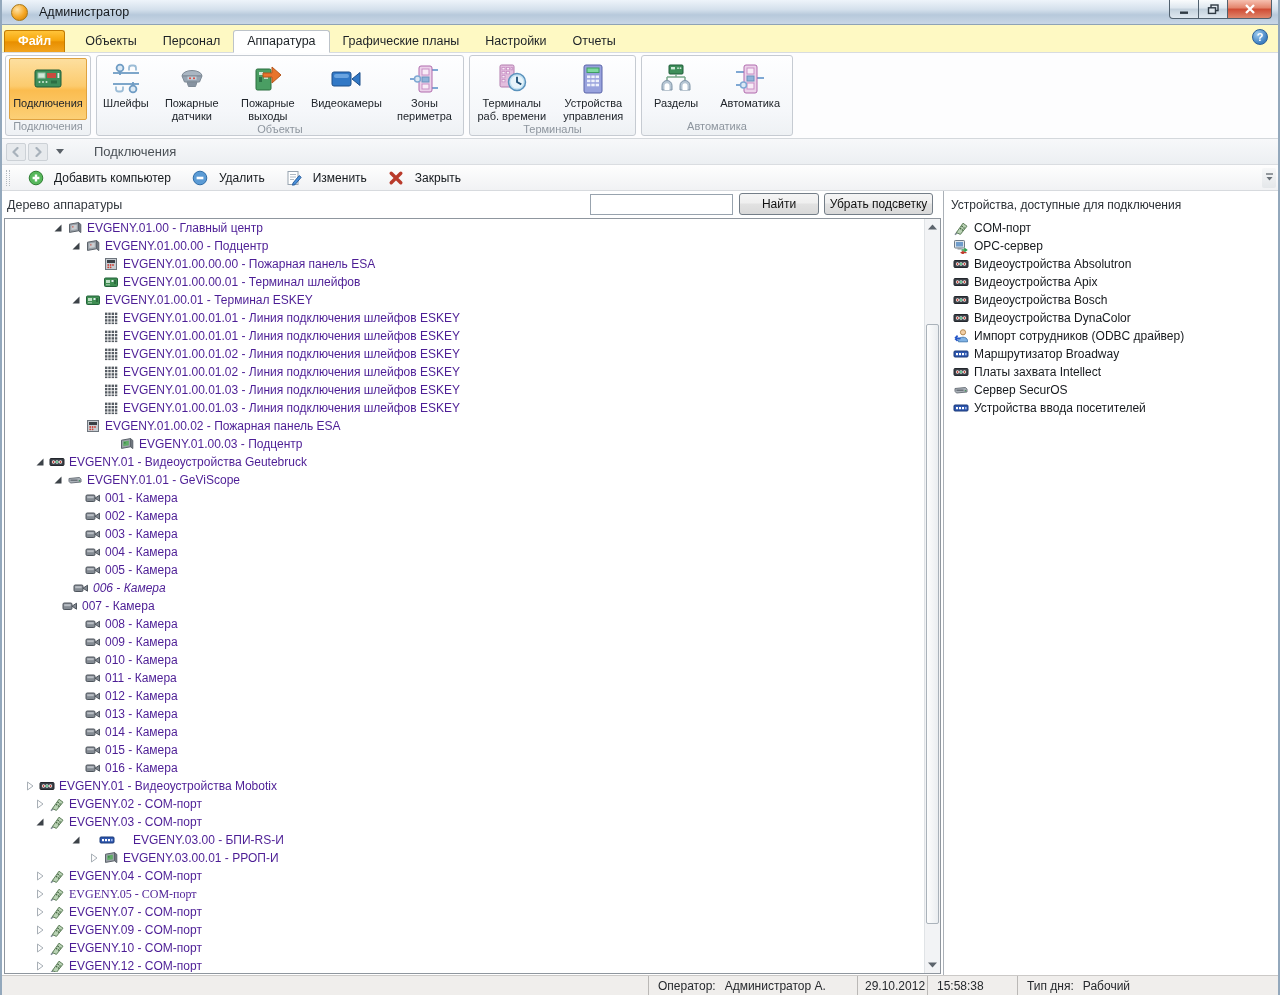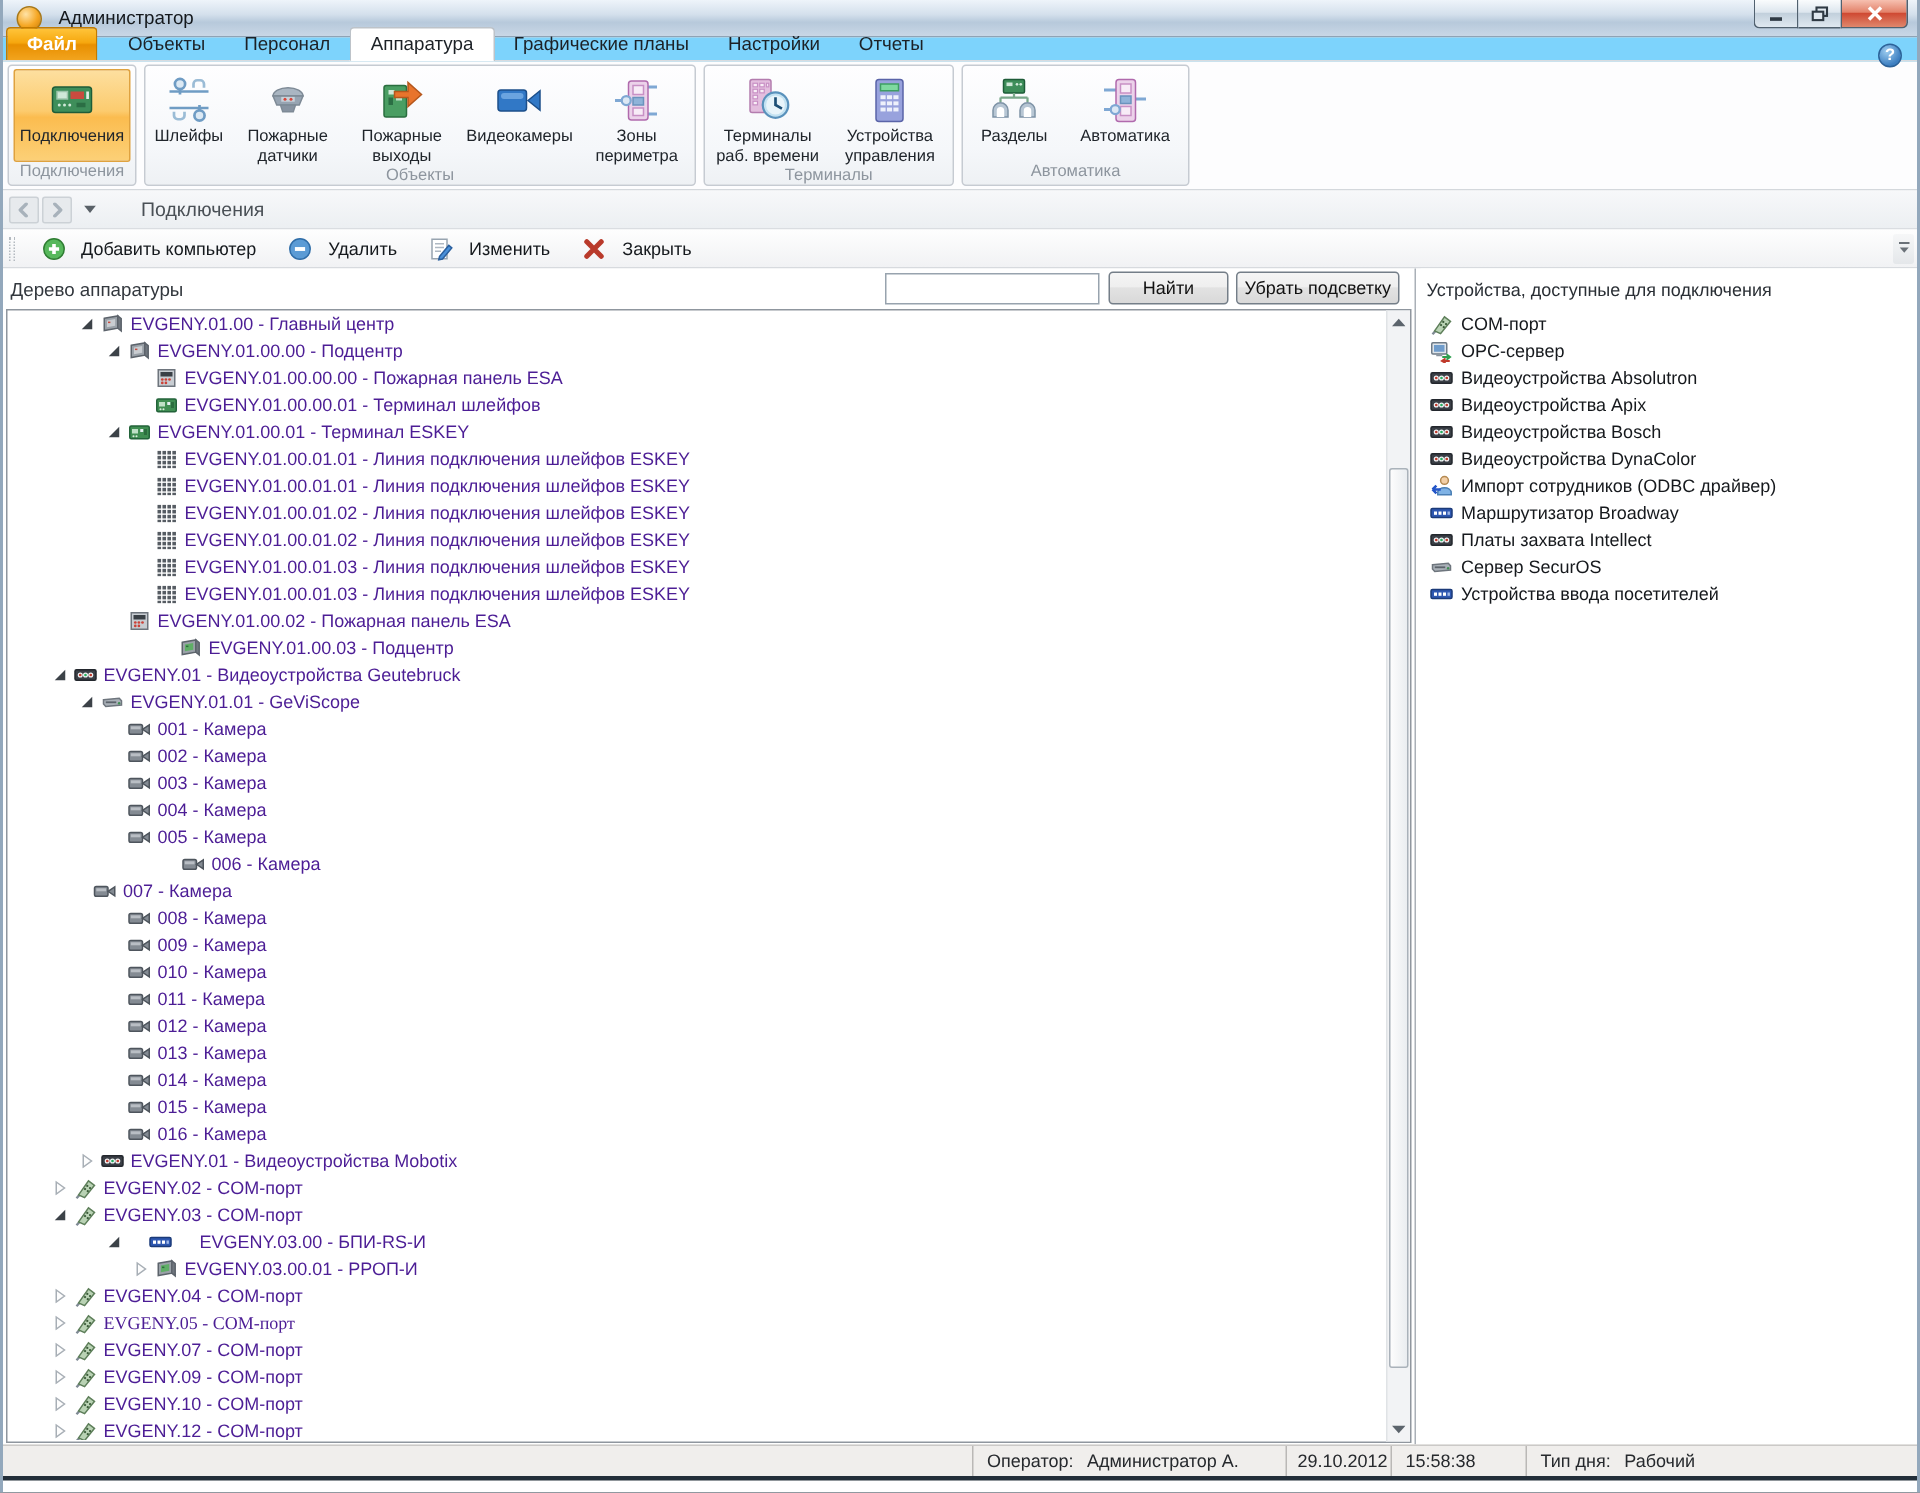--- a/index.html
+++ b/index.html
@@ -18,21 +18,21 @@
   .title-text{margin-left:11px;font-size:12.5px;color:#14181c;}
   .winbtns{position:absolute;right:6px;top:0;display:flex;height:19px;}
   .winbtn{height:19px;border:1px solid #51616f;border-top:none;display:flex;align-items:center;justify-content:center;
     background:linear-gradient(#fafcfd,#dde6ee 45%,#c2d0dc 50%,#dfe8f0);}
   .winbtn.min{width:30px;border-radius:0 0 0 4px;}
   .winbtn.max{width:28px;border-left:none;border-right:none;}
   .winbtn.close{width:45px;border-radius:0 0 4px 0;
     background:linear-gradient(#f6c0b0,#e3826a 45%,#cf4a33 50%,#e0876c);}
 
   
-  .tabstrip{height:16px;background:#7dd3fc;display:flex;align-items:flex-end;position:relative;
+  .tabstrip{height:28px;background:#fef9c3;display:flex;align-items:flex-end;position:relative;
     border-bottom:1px solid #d8dce0;}
   .tab{padding:3px 13px 4px;font-size:12.5px;color:#1c2126;white-space:nowrap;}
   .tab-file{background:linear-gradient(#ffc43a,#f6a70e 45%,#e88f00 52%,#f2a41e);
     color:#fff;font-weight:bold;border:1px solid #c27b00;border-bottom:none;
     border-radius:3px 3px 0 0;margin:0 7px 0 2px;}
   .tab-active{background:#fff;border:1px solid #bdc3c9;border-bottom:1px solid #fff;
     border-radius:3px 3px 0 0;margin-bottom:-1px;}
   .help-btn{position:absolute;right:10px;top:4px;width:16px;height:16px;border-radius:50%;
     background:radial-gradient(circle at 35% 30%,#9ecdf0,#3d7fc1 70%);border:1px solid #2c6299;
     color:#fff;font-size:11px;font-weight:bold;display:flex;align-items:center;justify-content:center;}
@@ -736,21 +736,21 @@
             <span class="tw"></span>
             <span class="icon icon-16">
               <svg width="16" height="16" viewBox="0 0 16 16">
                 <rect x="1" y="5" width="9" height="6.5" rx="1.2" fill="#848b93" stroke="#4e555d"></rect>
                 <rect x="2.2" y="6.2" width="6.5" height="2" fill="#b9bec4"></rect>
                 <path d="M10 8.2 L14.5 5.2 L14.5 11.2 Z" fill="#848b93" stroke="#4e555d"></path>
               </svg>
             </span>
             <span>005 - Камера</span>
           </div>
-          <div class="tree-row" style="padding-left: 98px;">
+          <div class="tree-row" style="padding-left: 50px; font-style: italic;">
             <span class="tw"></span>
             <span class="icon icon-16">
               <svg width="16" height="16" viewBox="0 0 16 16">
                 <rect x="1" y="5" width="9" height="6.5" rx="1.2" fill="#848b93" stroke="#4e555d"></rect>
                 <rect x="2.2" y="6.2" width="6.5" height="2" fill="#b9bec4"></rect>
                 <path d="M10 8.2 L14.5 5.2 L14.5 11.2 Z" fill="#848b93" stroke="#4e555d"></path>
               </svg>
             </span>
             <span>006 - Камера</span>
           </div>
@@ -857,21 +857,21 @@
             <span class="tw"></span>
             <span class="icon icon-16">
               <svg width="16" height="16" viewBox="0 0 16 16">
                 <rect x="1" y="5" width="9" height="6.5" rx="1.2" fill="#848b93" stroke="#4e555d"></rect>
                 <rect x="2.2" y="6.2" width="6.5" height="2" fill="#b9bec4"></rect>
                 <path d="M10 8.2 L14.5 5.2 L14.5 11.2 Z" fill="#848b93" stroke="#4e555d"></path>
               </svg>
             </span>
             <span>016 - Камера</span>
           </div>
-          <div class="tree-row" style="padding-left: 44px;">
+          <div class="tree-row" style="padding-left: 16px;">
             <span class="tw">
               <svg width="10" height="10" viewBox="0 0 10 10">
                 <path d="M2.5 1 L8 5 L2.5 9 Z" fill="#fdfdfd" stroke="#a8afb6"></path>
               </svg>
             </span>
             <span class="icon icon-16">
               <svg width="16" height="16" viewBox="0 0 16 16">
                 <rect x="1" y="4.5" width="14" height="7" rx="1" fill="#3a3f46" stroke="#23272d"></rect>
                 <circle cx="4.5" cy="8" r="1.7" fill="#f2f4f6"></circle>
                 <circle cx="8" cy="8" r="1.7" fill="#f2f4f6"></circle>

